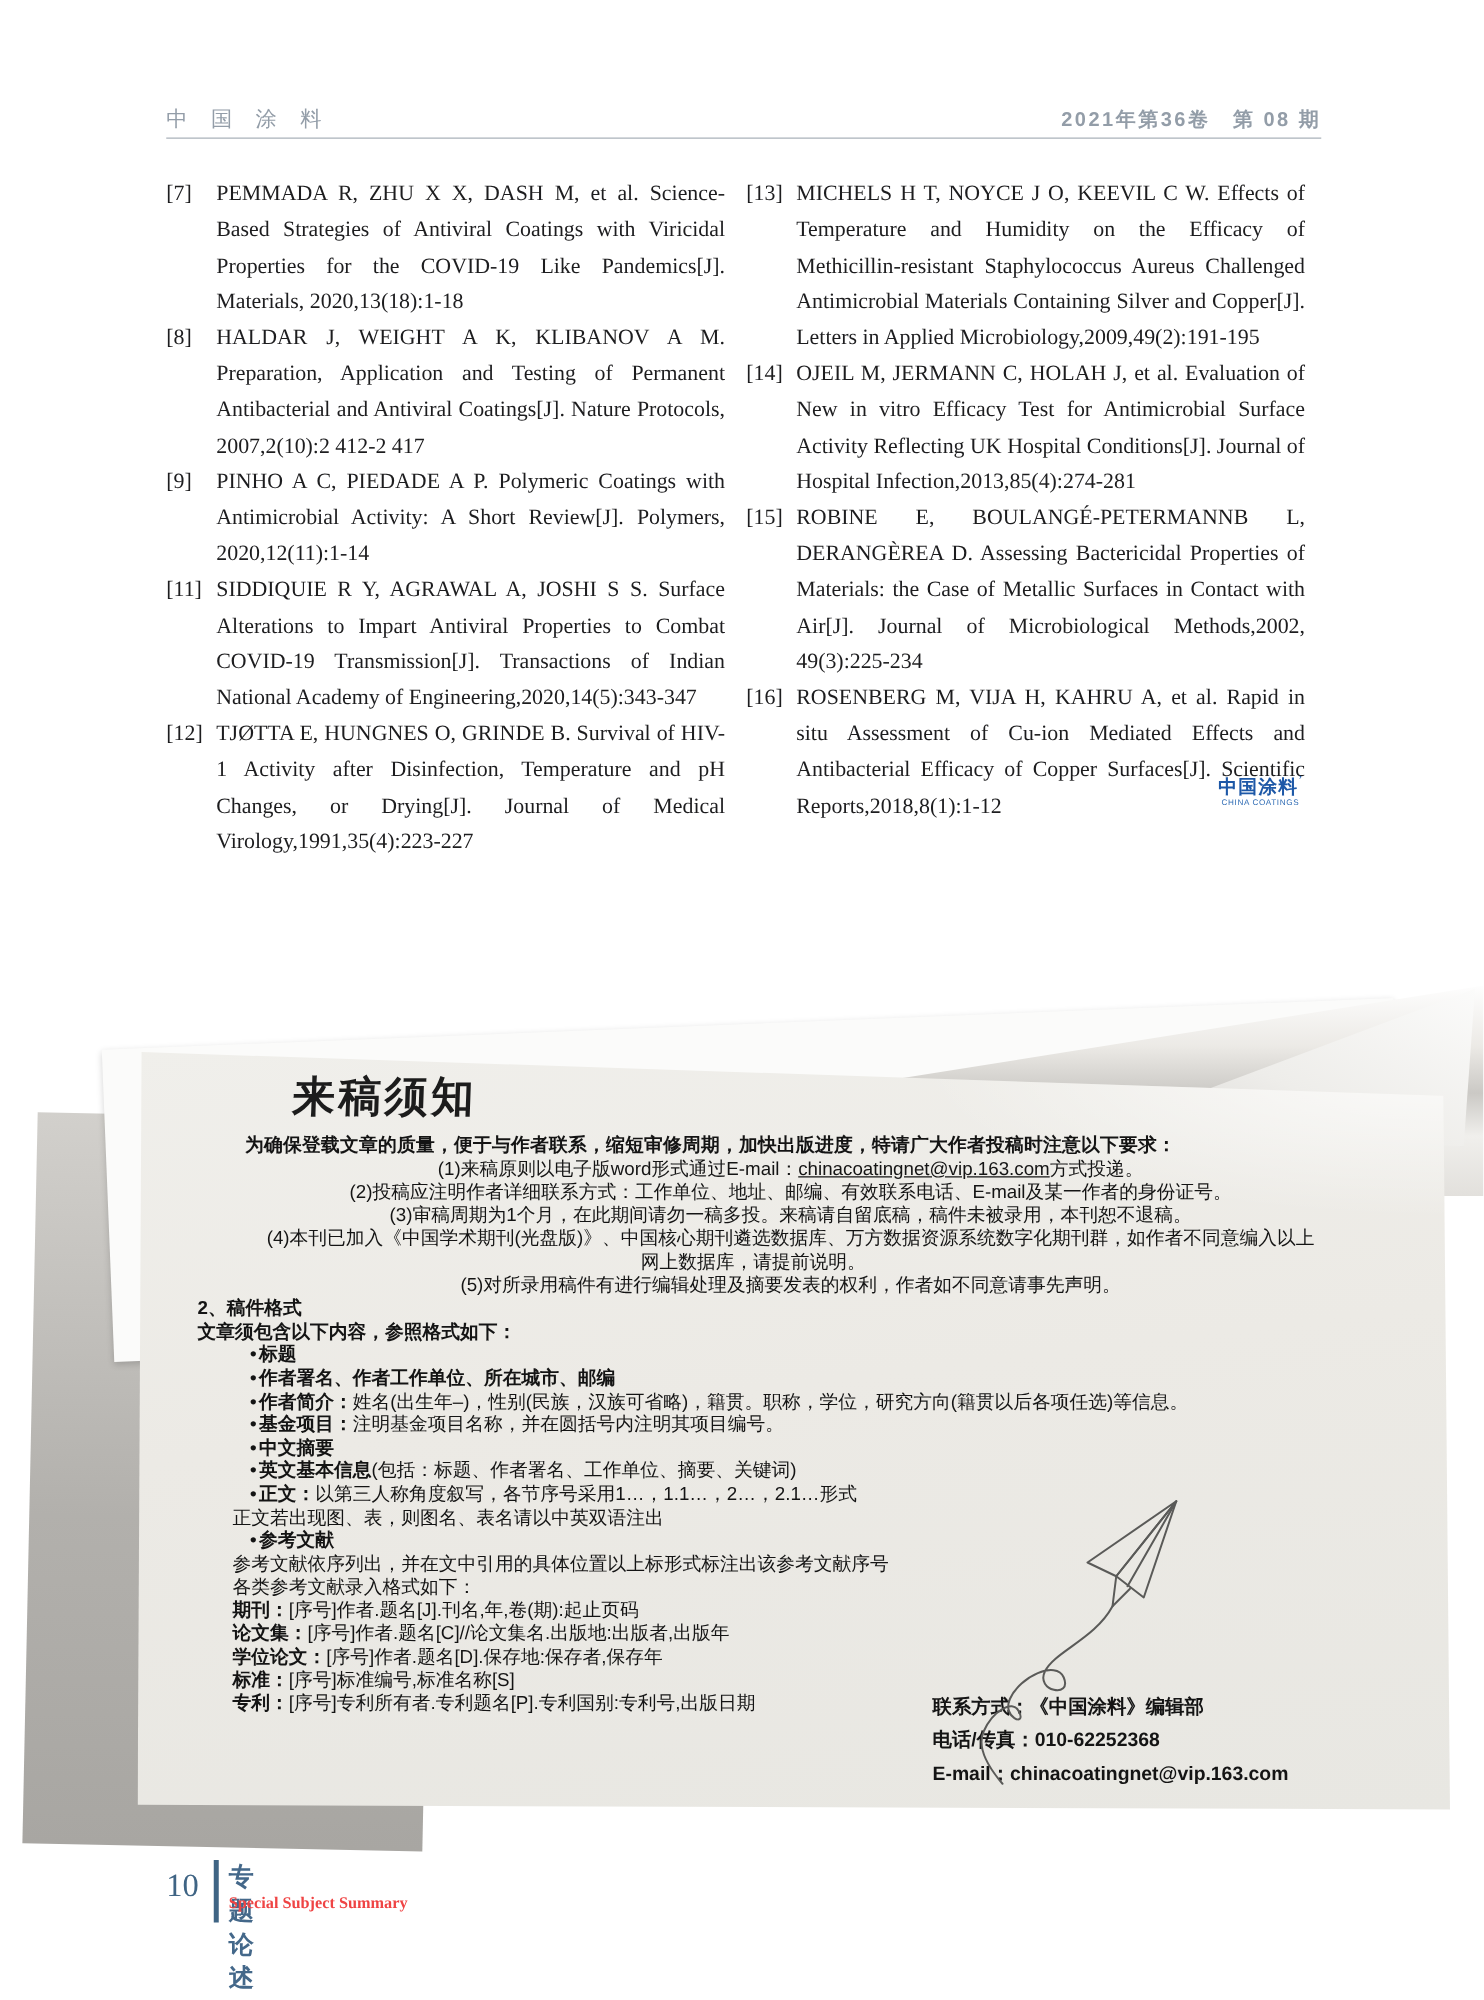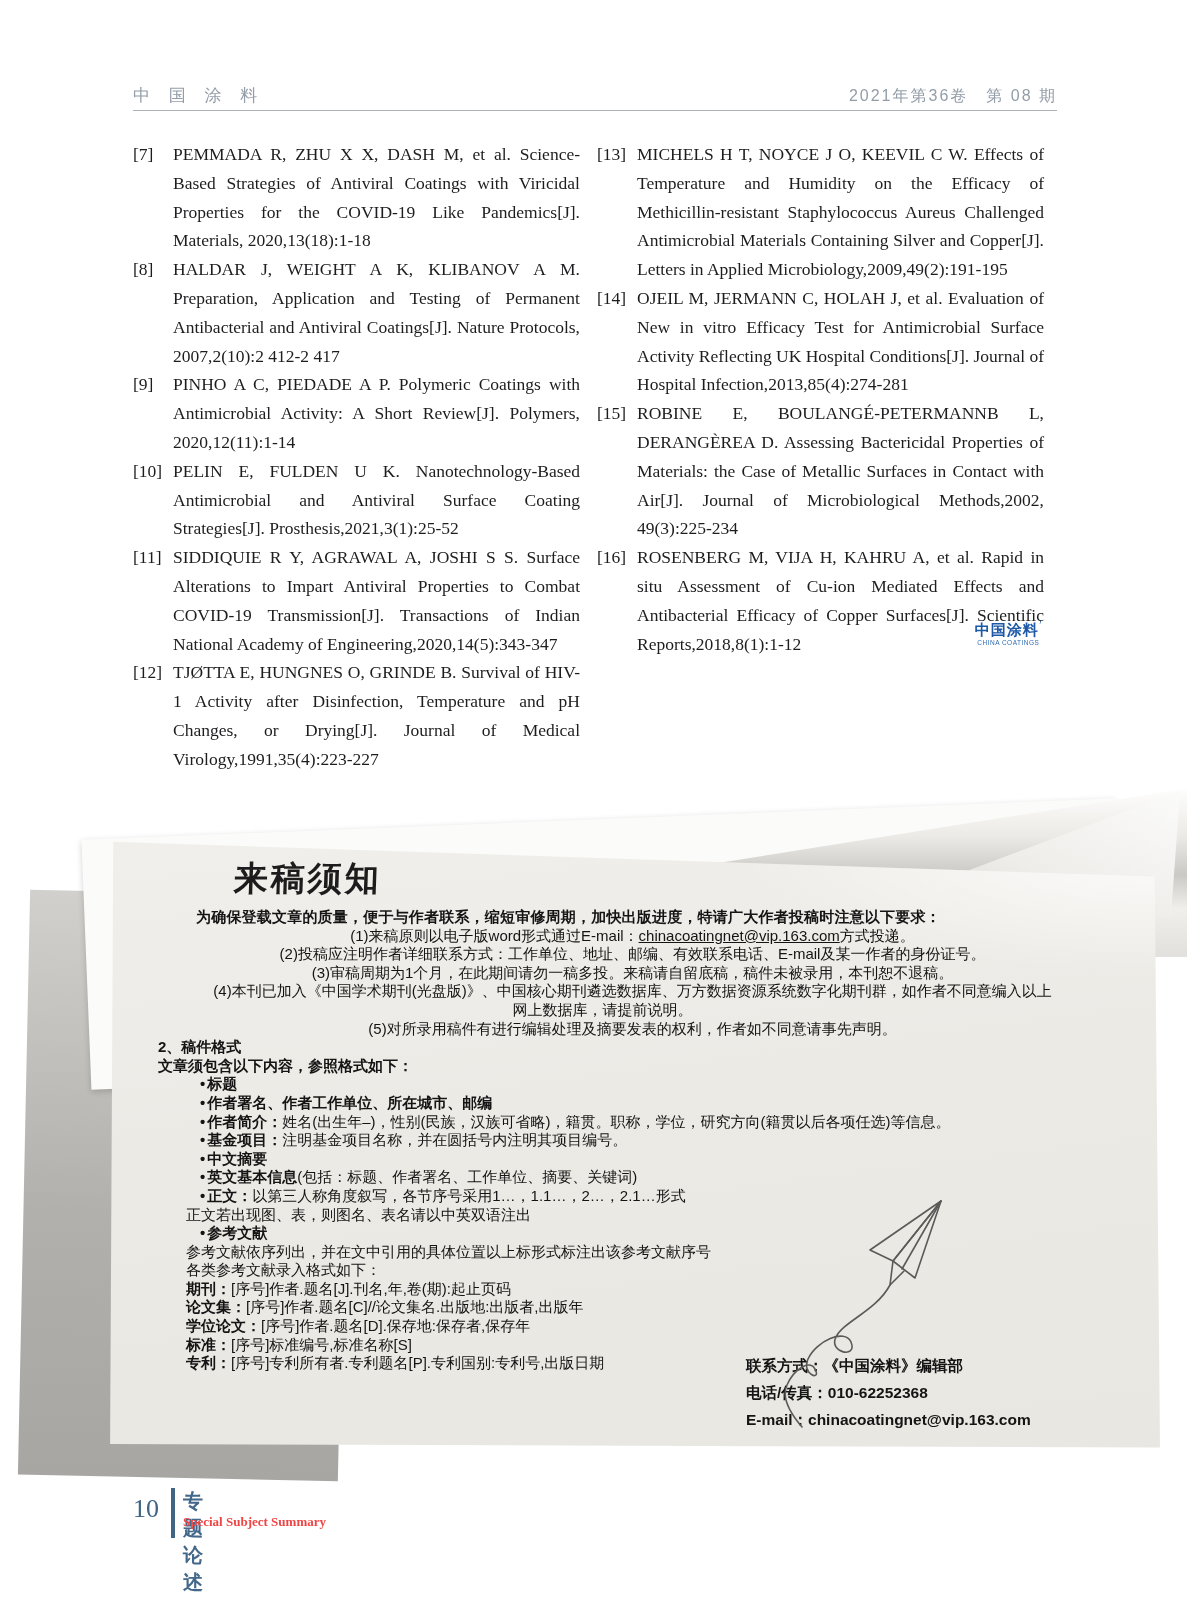--- a/index.html
+++ b/index.html
@@ -6,21 +6,21 @@
   html,body { background:#ffffff; }
   .page {
     position:relative; width:1187px; height:1600px; margin:0 auto;
     background:#ffffff; overflow:hidden;
     font-family:"Liberation Sans", sans-serif; color:#1b1b1b;padding-left:32px;
   }
 
   
   .hdr { position:absolute; left:133px; right:130px; top:84px; height:24px; }
   .hdr .journal { position:absolute; left:0; top:0; font-size:17px; letter-spacing:7px; color:#939da8; }
-  .hdr .issue { position:absolute; right:0; top:2px; font-size:16px; letter-spacing:2px; color:#939da8; }
+  .hdr .issue { position:absolute; right:0; top:2px; font-size:16px; letter-spacing:2px; color:#939da8;font-weight:bold; }
   .hdr-line { position:absolute; left:133px; right:130px; top:110px; border-top:1.5px solid #aab2ba; }
 
   
   .refs { position:absolute; left:0; top:140px; width:1187px; font-family:"Liberation Serif", serif; font-size:17.5px; line-height:28.8px; color:#1d1d1f; }
   .refcol { position:absolute; top:0; width:447px; }
   .refcol.left { left:133px; }
   .refcol.right { left:597px; }
   .ref { position:relative; padding-left:40px; text-align:justify; }
   .ref .num { position:absolute; left:0; top:0; }
   
@@ -82,21 +82,20 @@
     <span class="journal">中 国 涂 料</span>
     <span class="issue">2021年第36卷　第 08 期</span>
   </div>
   <div class="hdr-line"></div>
 
   <div class="refs">
     <div class="refcol left">
       <div class="ref"><span class="num">[7]</span><span>PEMMADA R, ZHU X X, DASH M, et al. Science-Based Strategies of Antiviral Coatings with Viricidal Properties for the COVID-19 Like Pandemics[J]. Materials,  2020,13(18):1-18</span></div>
       <div class="ref"><span class="num">[8]</span><span>HALDAR J, WEIGHT A K, KLIBANOV A M. Preparation, Application and Testing of Permanent Antibacterial and Antiviral Coatings[J]. Nature Protocols, 2007,2(10):2 412-2 417</span></div>
       <div class="ref"><span class="num">[9]</span><span>PINHO A C, PIEDADE A P. Polymeric Coatings with Antimicrobial Activity: A Short Review[J]. Polymers, 2020,12(11):1-14</span></div>
-      <div class="ref"><span class="num">[10]</span><span>PELIN E, FULDEN U K. Nanotechnology-Based Antimicrobial and Antiviral Surface Coating Strategies[J]. Prosthesis,2021,3(1):25-52</span></div>
       <div class="ref"><span class="num">[11]</span><span>SIDDIQUIE R Y, AGRAWAL A, JOSHI S S. Surface Alterations to Impart Antiviral Properties to Combat COVID-19 Transmission[J]. Transactions of Indian National Academy of Engineering,2020,14(5):343-347</span></div>
       <div class="ref"><span class="num">[12]</span><span>TJØTTA E, HUNGNES O, GRINDE B. Survival of HIV-1 Activity after Disinfection, Temperature and pH Changes, or Drying[J]. Journal of Medical Virology,1991,35(4):223-227</span></div>
     </div>
     <div class="refcol right">
       <div class="ref"><span class="num">[13]</span><span>MICHELS H T, NOYCE J O, KEEVIL C W. Effects of Temperature and Humidity on the Efficacy of Methicillin-resistant Staphylococcus Aureus Challenged Antimicrobial Materials Containing Silver and Copper[J]. Letters in Applied Microbiology,2009,49(2):191-195</span></div>
       <div class="ref"><span class="num">[14]</span><span>OJEIL M, JERMANN C, HOLAH J, et al. Evaluation of New in vitro Efficacy Test for Antimicrobial Surface Activity Reflecting UK Hospital Conditions[J]. Journal of Hospital Infection,2013,85(4):274-281</span></div>
       <div class="ref"><span class="num">[15]</span><span>ROBINE E, BOULANGÉ-PETERMANNB L, DERANGÈREA D. Assessing Bactericidal Properties of Materials: the Case of Metallic Surfaces in Contact with Air[J]. Journal of Microbiological Methods,2002, 49(3):225-234</span></div>
       <div class="ref"><span class="num">[16]</span><span>ROSENBERG M, VIJA H, KAHRU A, et al. Rapid in situ Assessment of Cu-ion Mediated Effects and Antibacterial Efficacy of Copper Surfaces[J]. Scientific Reports,2018,8(1):1-12</span></div>
       <div class="cc-logo">
         <div><span class="cn">中国涂料</span><span class="tick">’</span></div>

